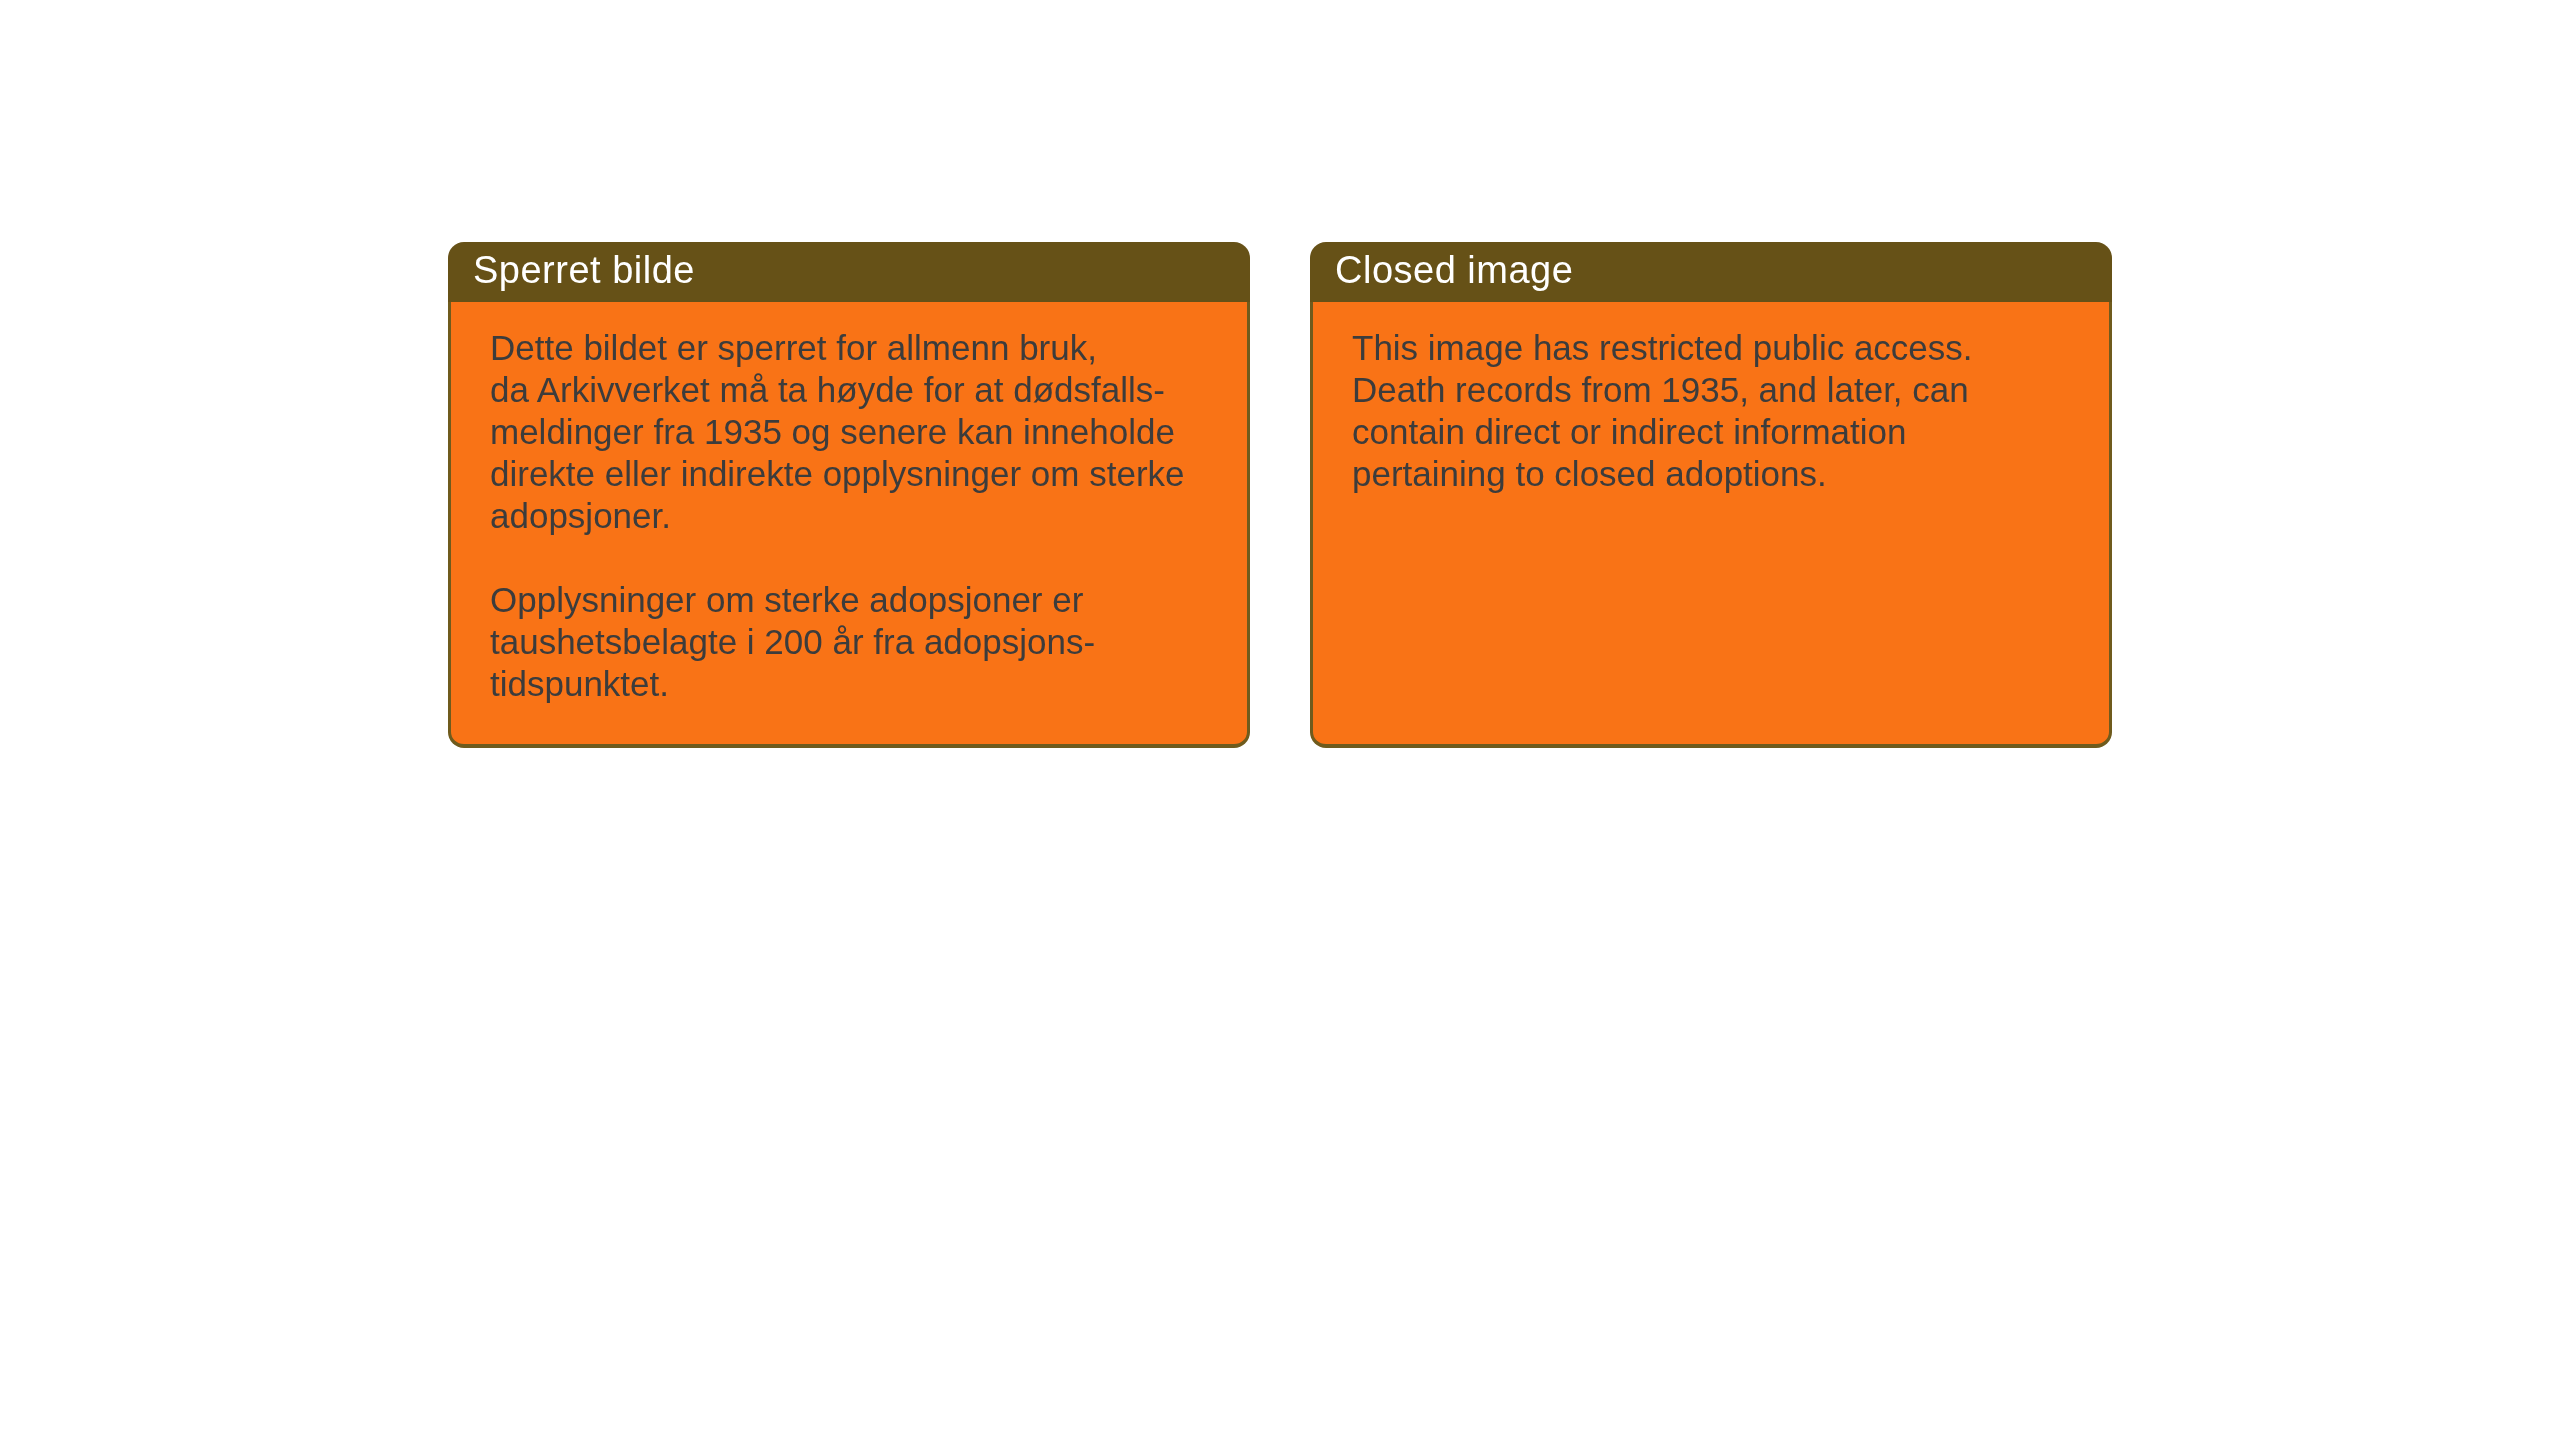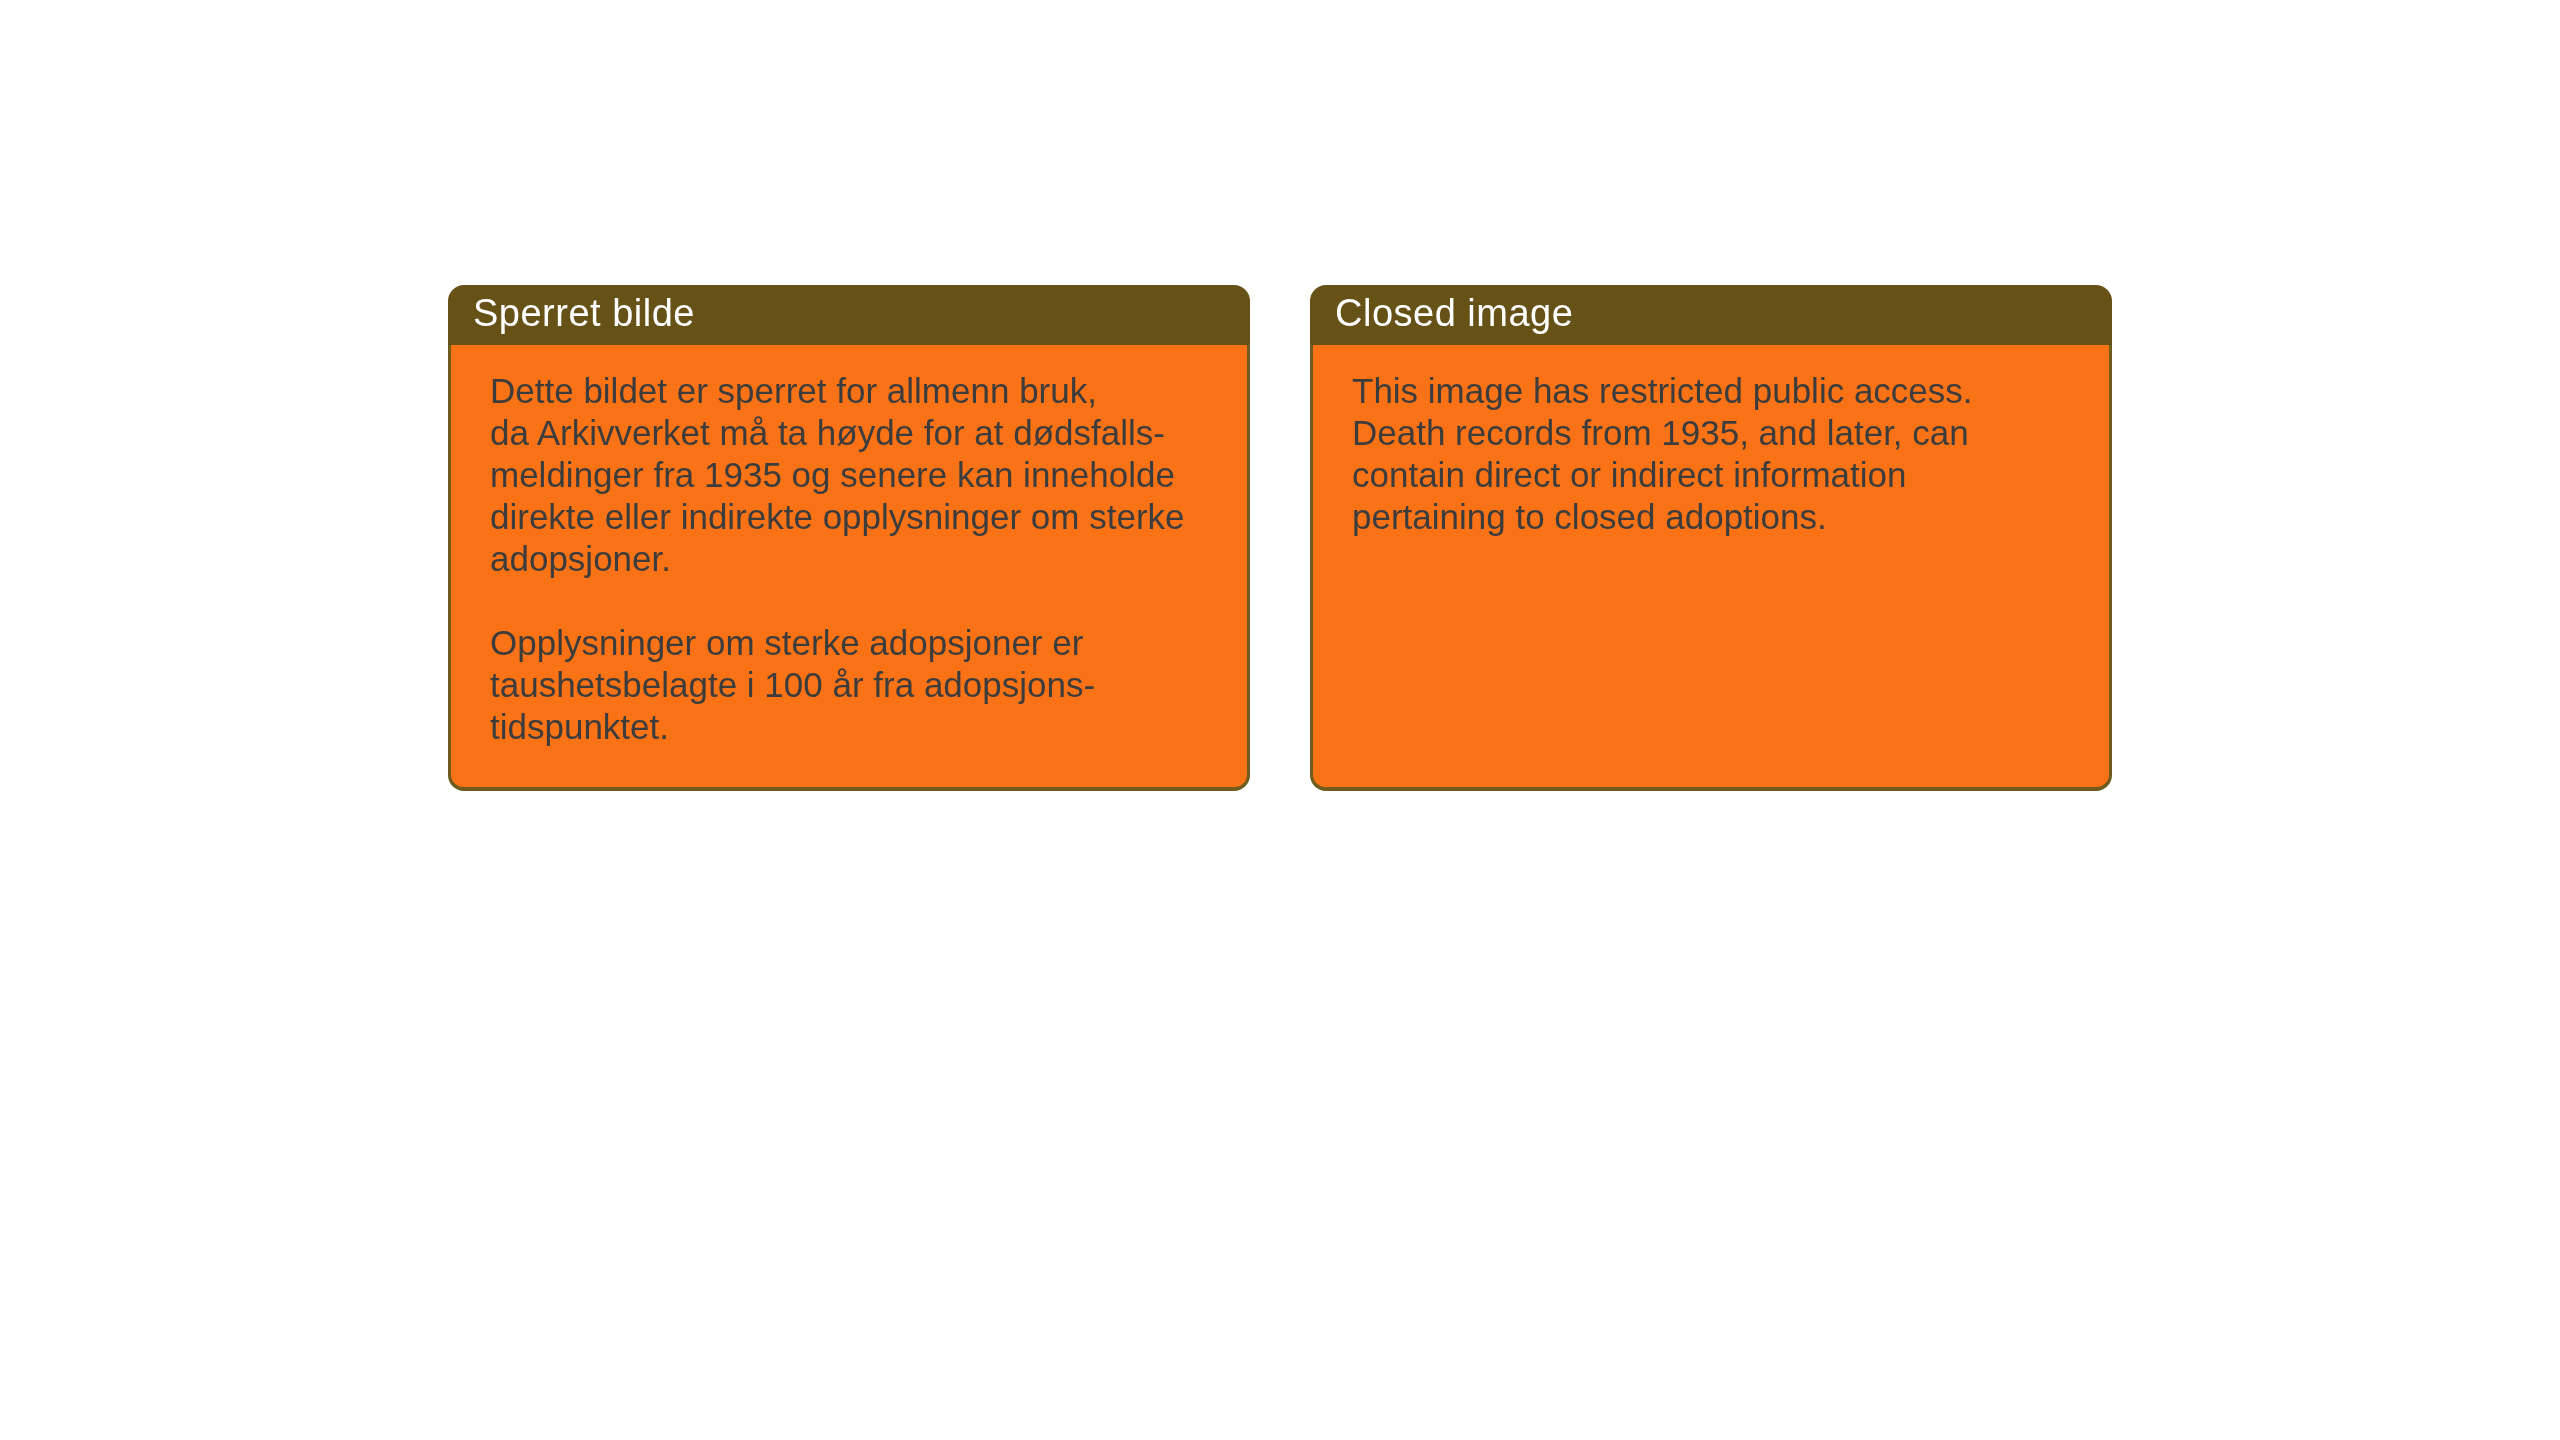--- a/index.html
+++ b/index.html
@@ -25,21 +25,20 @@
   .card.left  { left: 448px; }
   .card.right { left: 1310px; }
   .card-header {
     box-sizing: border-box;
     height: 60px;
     background: var(--header-bg, #665117);
     border-radius: 16px 16px 0 0;
     display: flex;
     align-items: center;
     padding: 0 20px 4px 25px;
-    margin-top: 43px;
   }
   .card-title {
     color: var(--title-color, #ffffff);
     font-size: 38px;
     font-weight: 400;
     letter-spacing: 0.5px;
     white-space: nowrap;
   }
   .card-body {
     box-sizing: border-box;
@@ -69,21 +68,21 @@
     <div class="card-header">
       <span class="card-title">Sperret bilde</span>
     </div>
     <div class="card-body">
       <p class="card-paragraph">Dette bildet er sperret for allmenn bruk,
 da Arkivverket må ta høyde for at dødsfalls-
 meldinger fra 1935 og senere kan inneholde
 direkte eller indirekte opplysninger om sterke
 adopsjoner.</p>
       <p class="card-paragraph">Opplysninger om sterke adopsjoner er
-taushetsbelagte i 100 år fra adopsjons-
+taushetsbelagte i 200 år fra adopsjons-
 tidspunktet.</p>
     </div>
   </div>
 
   <div class="card right">
     <div class="card-header">
       <span class="card-title">Closed image</span>
     </div>
     <div class="card-body">
       <p class="card-paragraph">This image has restricted public access.

